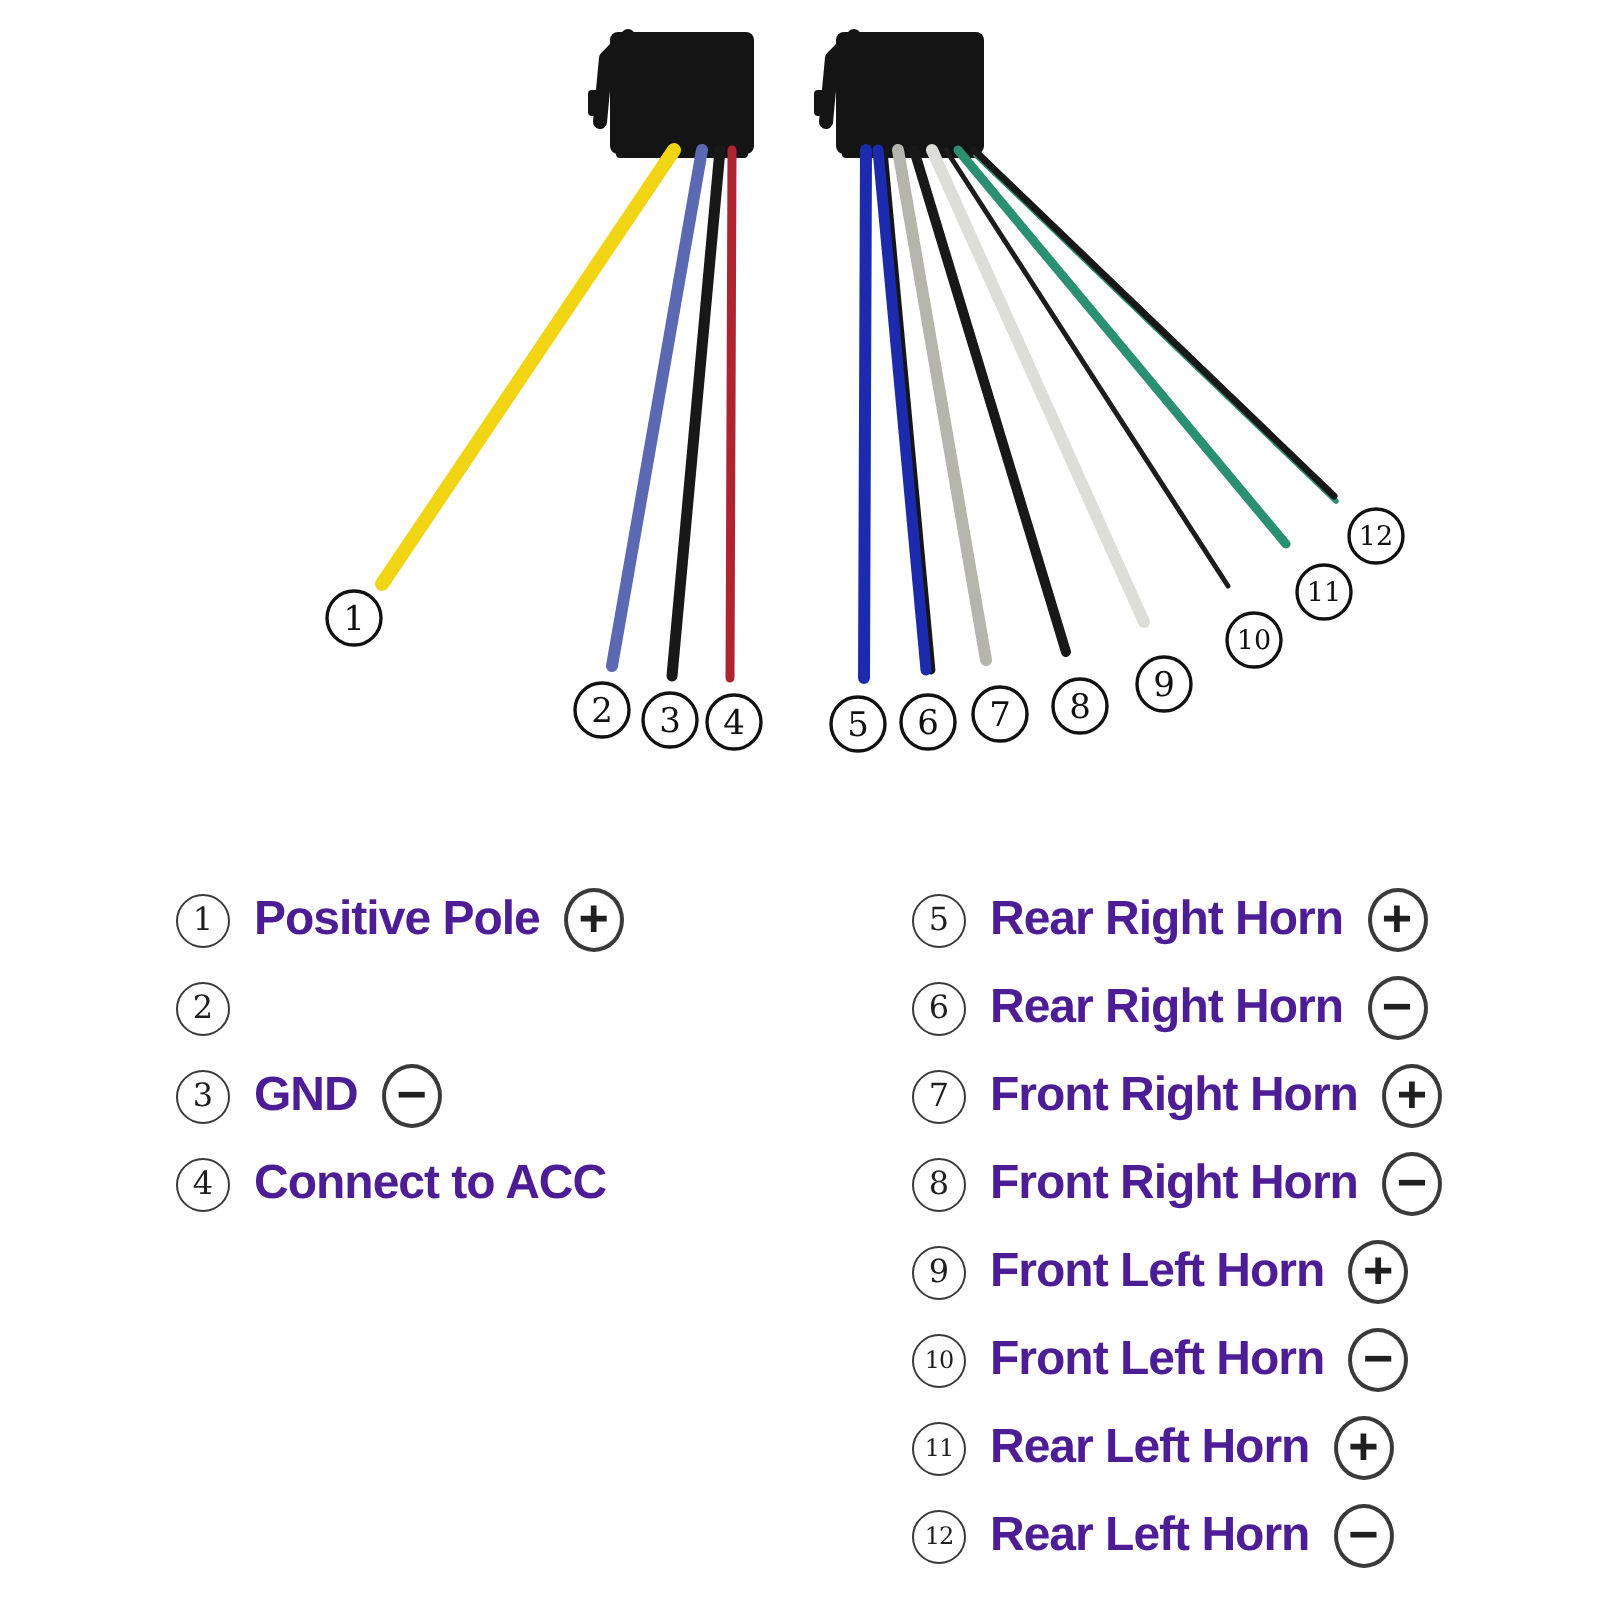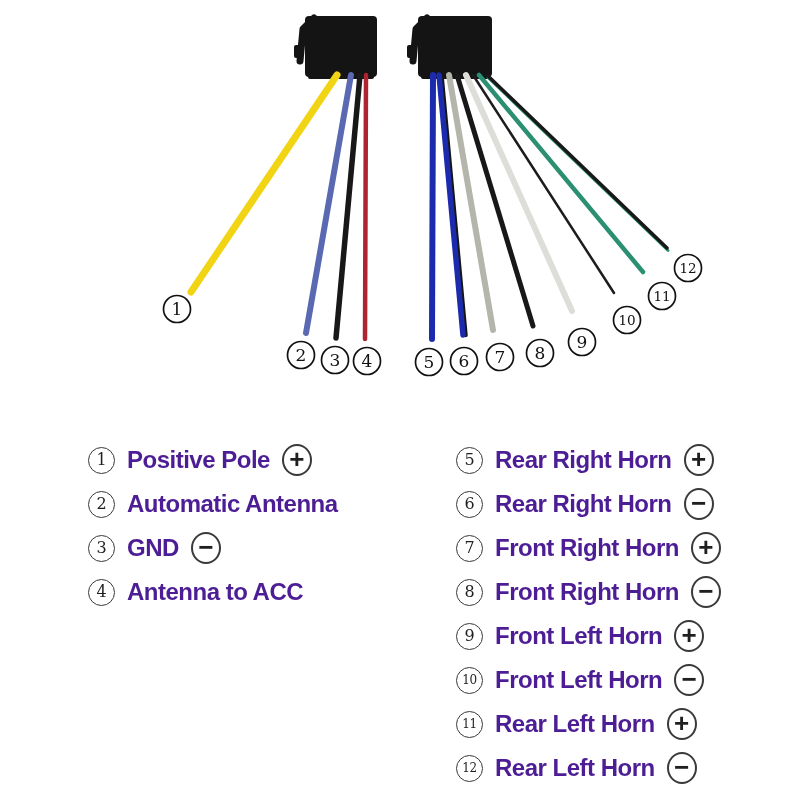--- a/index.html
+++ b/index.html
@@ -115,30 +115,29 @@
     </svg>
   <div id="legend">
     <div id="legend-left" class="legend-col">
         <div class="legend-row">
           <span class="num-circle">1</span>
           <span class="legend-label">Positive Pole</span>
           <span class="sign-circle">+</span>
         </div>
         <div class="legend-row">
           <span class="num-circle">2</span>
-          <span class="legend-label">Automatic Antenna</span>
         </div>
         <div class="legend-row">
           <span class="num-circle">3</span>
           <span class="legend-label">GND</span>
           <span class="sign-circle">−</span>
         </div>
         <div class="legend-row">
           <span class="num-circle">4</span>
-          <span class="legend-label">Antenna to ACC</span>
+          <span class="legend-label">Connect to ACC</span>
         </div>
       </div>
     <div id="legend-right" class="legend-col">
         <div class="legend-row">
           <span class="num-circle">5</span>
           <span class="legend-label">Rear Right Horn</span>
           <span class="sign-circle">+</span>
         </div>
         <div class="legend-row">
           <span class="num-circle">6</span>

